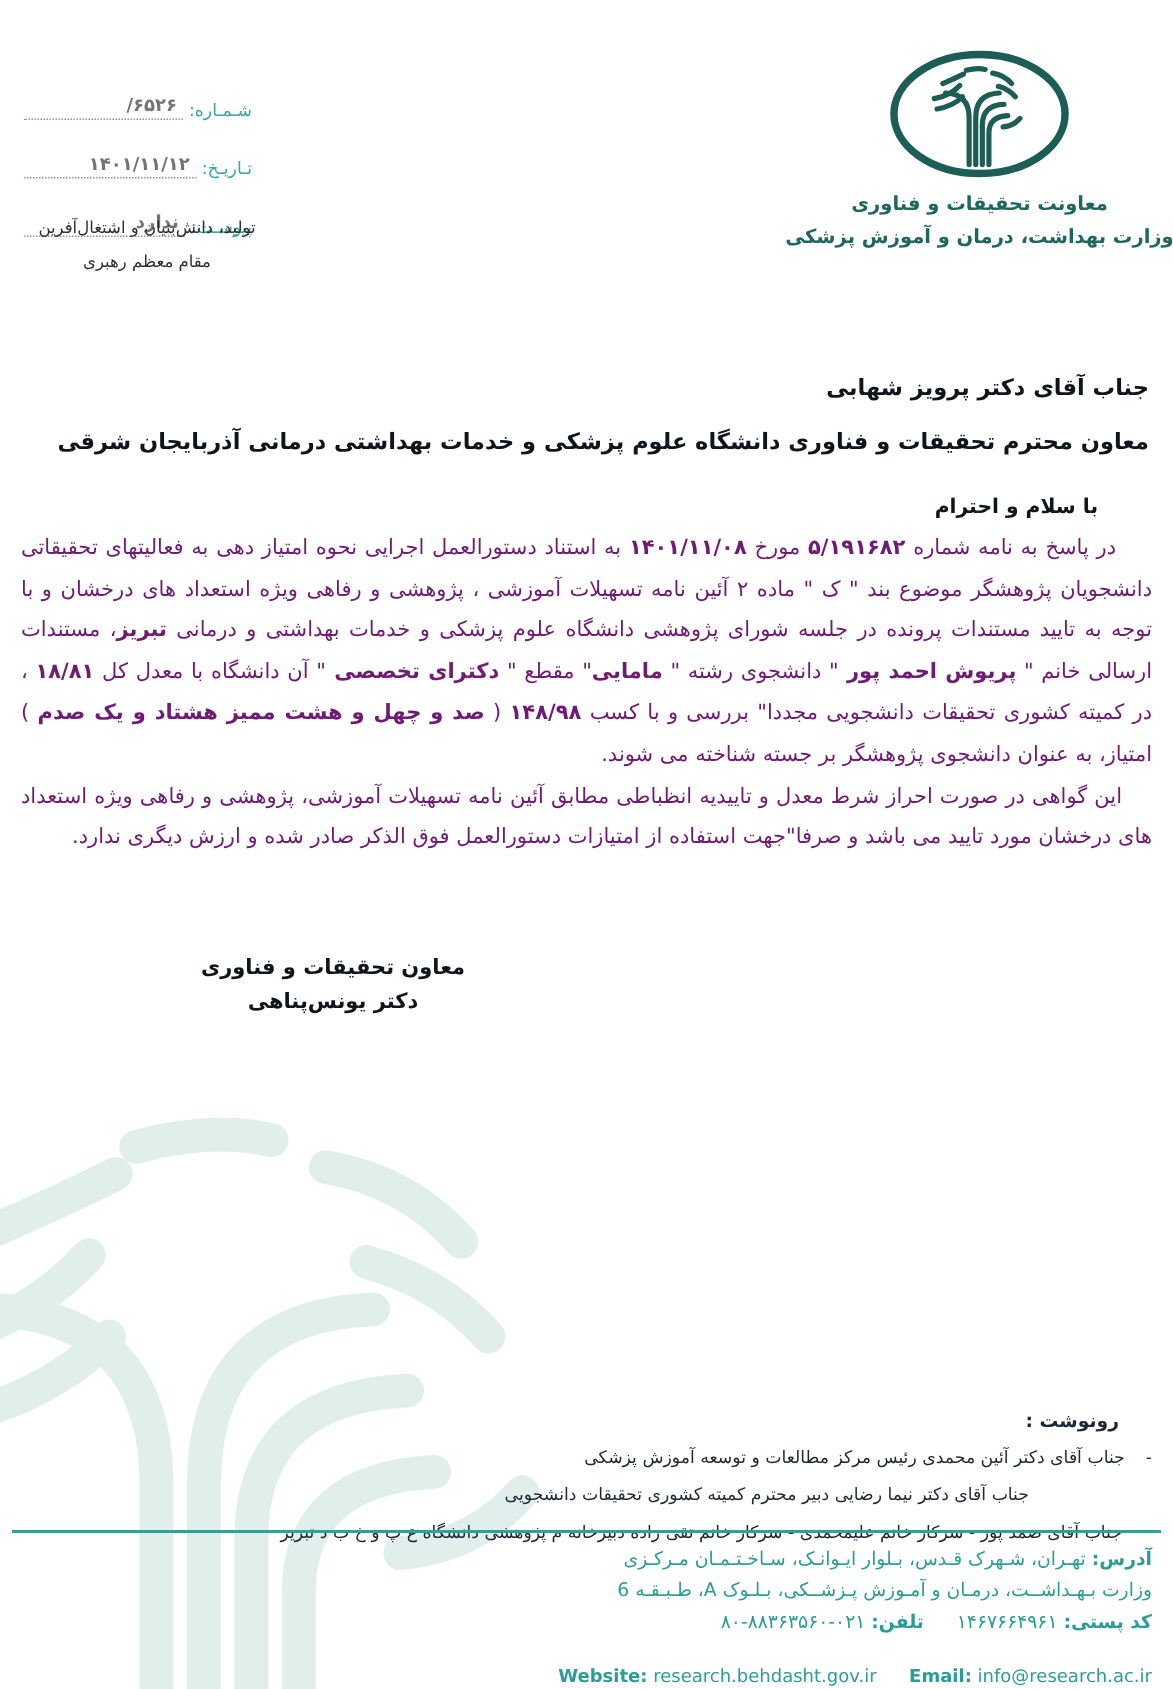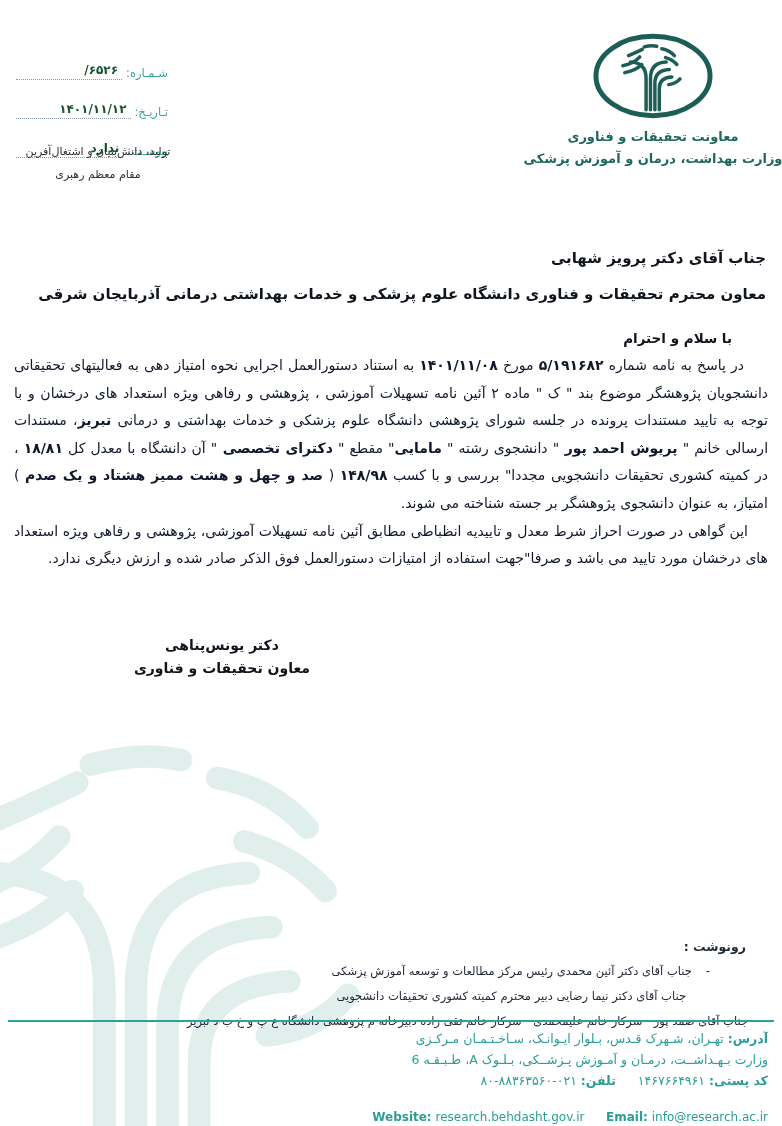--- a/index.html
+++ b/index.html
@@ -9,43 +9,43 @@
     color:#1b2430;
   }
   .b{font-weight:bold;}
   
   .watermark{position:absolute;left:-72px;top:742px;width:452px;height:474px;color:#e1efec;pointer-events:none;}
   
   .header-left{position:absolute;top:46px;right:614px;left:16px;width:152px;}
   .field-row{display:flex;align-items:flex-end;margin-bottom:5px;direction:rtl;}
   .field-label{color:#3aa79e;font-size:11.5px;white-space:nowrap;margin-left:4px;margin-top:20px;}
   .field-dots{flex:1;border-bottom:1.4px dotted #8a97a8;text-align:right;
-    font-size:12px;font-weight:bold;color:#14532d;padding:0 4px 1px 0;min-height:15px;}
+    font-size:12px;font-weight:bold;color:#737373;padding:0 4px 1px 0;min-height:15px;}
   .motto{position:absolute;top:140px;left:14px;width:168px;text-align:center;
     font-size:11px;color:#2e2e2e;line-height:23px;}
   
   .logo-block{position:absolute;top:32px;left:503px;width:300px;text-align:center;}
   .logo-svg{width:124px;height:88px;color:#1c5e55;}
   .org-name{font-size:13px;font-weight:bold;color:#1e675d;line-height:19px;margin-top:3px;}
   
   .recipient{position:absolute;top:240px;right:16px;left:14px;text-align:right;
     font-weight:bold;font-size:15px;color:#10151c;line-height:36px;}
   .salutation{position:absolute;top:330px;right:50px;font-weight:bold;font-size:13.5px;color:#10151c;text-align:right;}
   .body-text{position:absolute;top:352px;right:14px;left:14px;text-align:justify;
-    font-size:14px;line-height:27.6px;color:#0f172a;}
+    font-size:14px;line-height:27.6px;color:#701a75;}
   .body-text p{margin:0;}
   .body-text p.p1{text-indent:24px;}
   .body-text p.p2{text-indent:20px;}
   .signature{position:absolute;top:634px;left:112px;width:220px;text-align:center;
     font-weight:bold;font-size:14px;color:#10151c;line-height:23px;}
   
   .cc{position:absolute;top:934px;right:14px;left:14px;font-size:11.5px;color:#1f2733;line-height:25px;}
   .cc-title{font-weight:bold;font-size:12.5px;margin-right:22px;}
   .cc-item{white-space:nowrap;}
-  .cc-item.i0{margin-right:58px;}
+  .cc-item.i0{}
   .cc-item.i1{margin-right:82px;}
   .cc-item.i2{margin-right:20px;}
   .cc-bullet{display:inline-block;margin-left:14px;}
   
   .divider{position:absolute;top:1020px;left:8px;width:766px;height:2px;background:#2aa39a;}
   .footer{position:absolute;top:1028px;right:14px;left:14px;text-align:right;
     color:#2a9d96;font-size:12.5px;line-height:21px;}
   .footer .lbl{font-weight:bold;}
   .footer .en{font-size:12px;}
   .sp{display:inline-block;width:14px;}
@@ -109,22 +109,22 @@
   </div>
 
   <div class="salutation">با سلام و احترام</div>
 
   <div class="body-text">
     <p class="p1"><span>در پاسخ  به نامه شماره </span><span class="b">۵/۱۹۱۶۸۲</span><span>  مورخ  </span><span class="b">۱۴۰۱/۱۱/۰۸</span><span> به استناد دستورالعمل اجرایی نحوه امتیاز دهی به فعالیتهای تحقیقاتی دانشجویان پژوهشگر موضوع بند " ک " ماده ۲ آئین نامه تسهیلات آموزشی ، پژوهشی و رفاهی ویژه استعداد های درخشان و با توجه به تایید مستندات پرونده در جلسه شورای پژوهشی دانشگاه علوم پزشکی و خدمات بهداشتی و درمانی </span><span class="b">تبریز</span><span>، مستندات ارسالی خانم " </span><span class="b">پریوش احمد پور </span><span>" دانشجوی رشته " </span><span class="b">مامایی</span><span>" مقطع " </span><span class="b">دکترای تخصصی </span><span>" آن دانشگاه با معدل کل </span><span class="b">۱۸/۸۱</span><span> ، در کمیته کشوری تحقیقات دانشجویی مجددا" بررسی و با کسب  </span><span class="b">۱۴۸/۹۸</span><span> ( </span><span class="b">صد و چهل و هشت ممیز هشتاد و یک صدم</span><span> ) امتیاز، به عنوان دانشجوی پژوهشگر بر جسته شناخته می شوند.</span></p>
     <p class="p2"><span>این گواهی در صورت احراز شرط معدل و تاییدیه انظباطی مطابق آئین نامه تسهیلات آموزشی، پژوهشی و رفاهی ویژه استعداد های درخشان مورد تایید می باشد و صرفا"جهت استفاده از امتیازات دستورالعمل فوق الذکر صادر شده و ارزش دیگری ندارد.</span></p>
   </div>
 
   <div class="signature">
+    <div>معاون تحقیقات و فناوری</div>
     <div>دکتر یونس‌پناهی</div>
-    <div>معاون تحقیقات و فناوری</div>
   </div>
 
   <div class="cc">
     <div class="cc-title">رونوشت :</div>
     <div class="cc-item i0"><span class="cc-bullet">-</span><span>جناب آقای دکتر آئین  محمدی رئیس مرکز مطالعات و توسعه آموزش پزشکی</span></div>
     <div class="cc-item i1"><span>جناب آقای دکتر نیما رضایی دبیر محترم کمیته کشوری تحقیقات دانشجویی</span></div>
     <div class="cc-item i2"><span>جناب آقای صمد پور - سرکار خانم علیمحمدی - سرکار خانم تقی زاده دبیرخانه م پژوهشی دانشگاه ع پ و خ ب د تبریز</span></div>
   </div>
 
   <div class="divider"></div>

